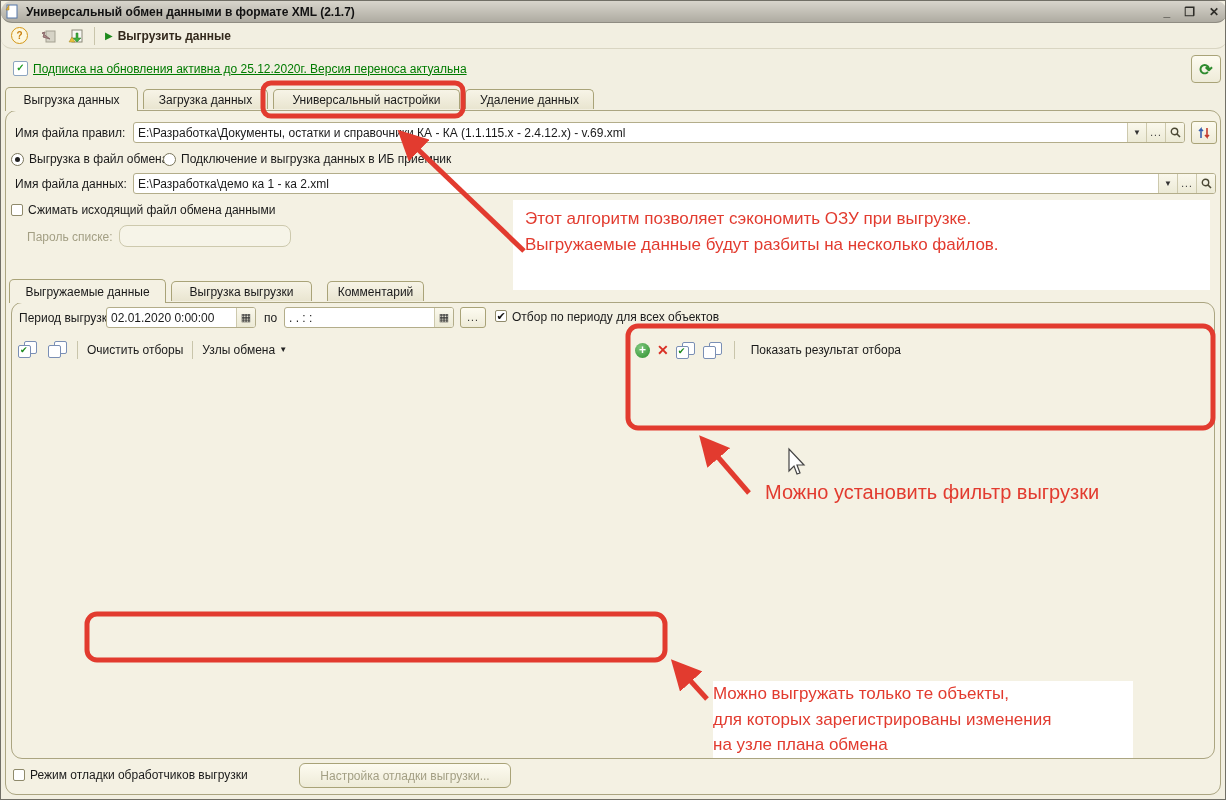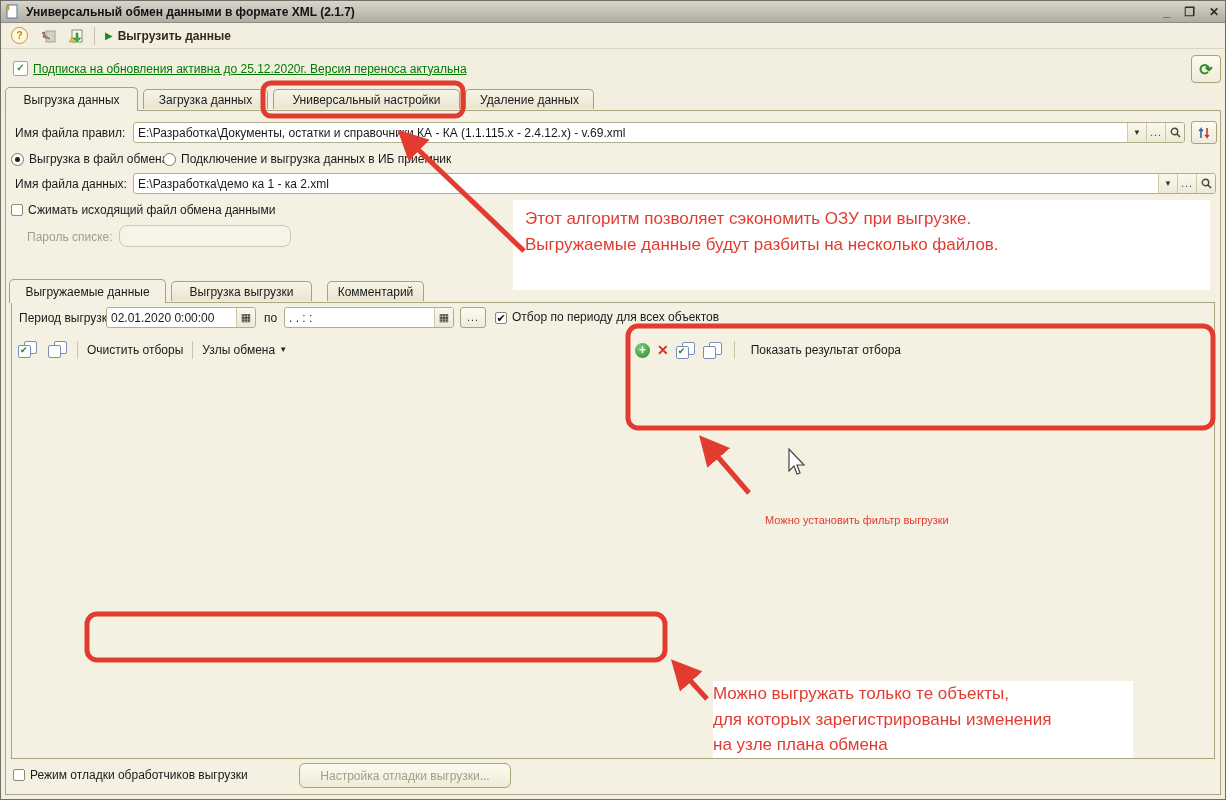--- a/index.html
+++ b/index.html
@@ -1,19 +1,19 @@
 <!DOCTYPE html>
 <html><head>
 <meta charset="utf-8">
 <style>
   html,body{margin:0;padding:0;background:#888;}
   #screen{position:relative;width:1226px;height:800px;background:#f2efe1;
     font-family:"Liberation Sans",sans-serif;font-size:12px;color:#1a1a1a;
     overflow:hidden;border:1px solid #716f66;box-sizing:border-box;}
-  .abs{position:absolute;}
+  .abs{position:absolute;border-radius:11px;}
   
   .titlebar{left:0;top:0;width:1226px;height:22px;
     background:linear-gradient(#d8d5cc,#aeaba1);display:flex;align-items:center;
     border-bottom:1px solid #8f8c82;box-sizing:border-box;}
   .titlebar .ttl{font-weight:bold;color:#111;margin-left:6px;font-size:12px;}
   .winbtns{position:absolute;right:8px;top:0;height:22px;display:flex;align-items:center;gap:14px;
     font-weight:bold;color:#2e2d28;font-size:12px;}
   .appicon{width:15px;height:15px;margin-left:4px;position:relative;}
   
   .toolbar{left:0;top:22px;width:1226px;height:26px;background:#f2efe1;
@@ -90,21 +90,21 @@
   .stack .s2{left:6px;top:0;}
   .stack .s1{left:0,;top:4px;z-index:2;}
   .stack.checked .s1::after{content:"✔";color:#1d8a1d;font-size:9px;position:absolute;left:1px;top:-1px;}
   .plusicon{width:15px;height:15px;border-radius:50%;background:radial-gradient(circle at 35% 30%,#7ec77e,#2c8f2c);
     color:#fff;font-weight:bold;font-size:12px;line-height:14px;text-align:center;display:inline-block;}
   .xicon{color:#d93025;font-weight:bold;font-size:14px;}
   .flatbtn{display:flex;align-items:center;gap:4px;padding:2px 5px;border-radius:3px;}
   
   .ann{position:absolute;color:#e23b2f;background:#fff;z-index:40;line-height:1.5;}
   .ann1{left:512px;top:199px;width:697px;height:90px;font-size:17px;padding:6px 0 0 12px;box-sizing:border-box;}
-  .ann2{left:764px;top:511px;font-size:11px;background:transparent;}
+  .ann2{left:764px;top:476px;font-size:20px;background:transparent;}
   .ann3{left:712px;top:680px;font-size:17px;width:420px;background:#fff;}
   svg.overlay{position:absolute;left:0;top:0;z-index:50;pointer-events:none;}
   .smalltri{font-size:8px;color:#222;}
 </style>
 </head>
 <body>
 
 <div id="screen">
 
   <div class="abs titlebar">
@@ -229,21 +229,21 @@
     <span class="fbtn" style="font-size:11px">▦</span>
   </div>
   <div class="abs flabel" style="left:263px;top:310px;z-index:4">по</div>
   <div class="abs fieldwrap" style="left:283px;top:306px;width:170px;z-index:4">
     <span class="txt"> .  .       :  :</span>
     <span class="fbtn" style="font-size:11px">▦</span>
   </div>
   <div class="abs sqbtn" style="left:459px;top:306px;width:26px;height:21px;z-index:4">
     <span style="font-size:10px;letter-spacing:1px">...</span>
   </div>
-  <div class="abs" style="left:494px;top:309px;display:flex;align-items:flex-end;gap:5px;z-index:4">
+  <div class="abs" style="left:494px;top:309px;display:flex;align-items:flex-start;gap:5px;z-index:4">
     <span class="cb checked"></span>
     <span>Отбор по периоду для всех объектов</span>
   </div>
 
   <div class="abs" style="left:12px;top:338px;display:flex;align-items:center;gap:0;z-index:4">
     <span class="flatbtn">
       <span class="stack checked">
           <span class="s2"></span>
           <span class="s1" style="left:0;top:4px"></span>
         </span>

